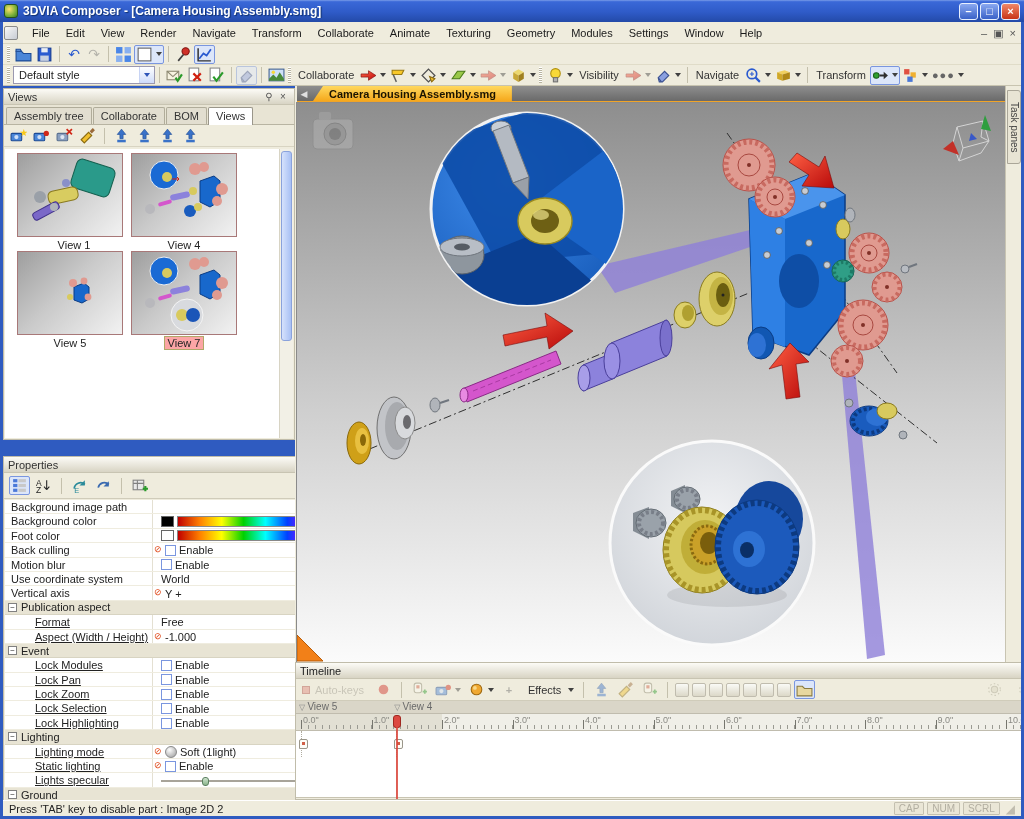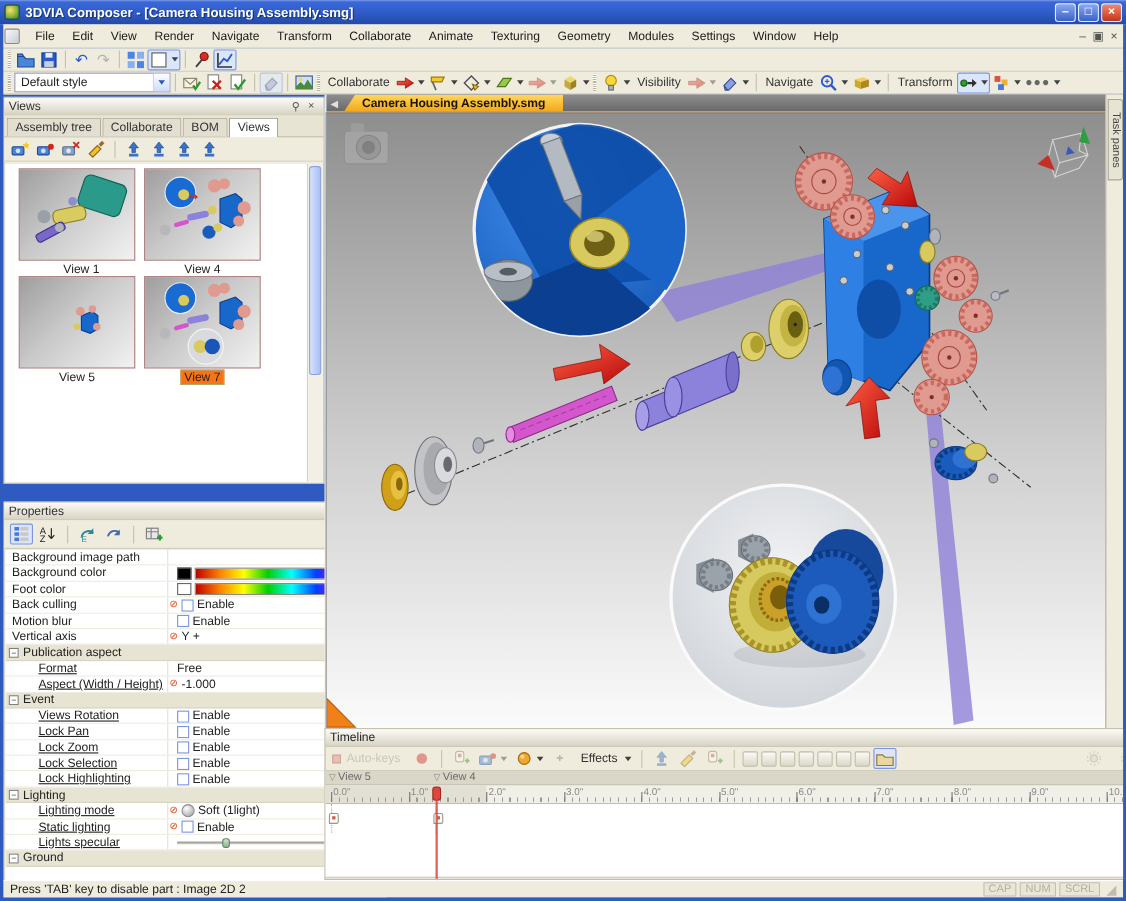--- a/index.html
+++ b/index.html
@@ -67,21 +67,21 @@
     background:#e2ded0; color:#333; white-space:nowrap; }
   .vtab.active { background:#fff; position:relative; top:1px; padding-bottom:3px; border-color:#9a968a; }
 
   #views-toolbar { height:22px; display:flex; align-items:center; padding:0 4px; gap:2px;
     background:#efecdd; border-bottom:1px solid #d8d4c2; }
   #thumbs-area { position:absolute; left:1px; right:1px; top:60px; bottom:1px; background:#fff; overflow:hidden; }
   .thumb { position:absolute; width:106px; height:84px; border:1px solid #a87878; background:
     linear-gradient(135deg,#9e9e9e 0%, #c9c9c9 45%, #f2f2f2 100%); }
   .thumb svg { width:100%; height:100%; display:block; }
   .thumb-label { position:absolute; width:106px; text-align:center; color:#222; }
-  .thumb-label.selected span { background:#f97316; border:1px solid #b0a868; padding:0 3px;margin-top:11px; }
+  .thumb-label.selected span { background:#fca5a5; border:1px solid #b0a868; padding:0 3px;margin-top:11px; }
   .vscroll { position:absolute; right:0; top:0; bottom:0; width:14px; background:#f2f0e6; border-left:1px solid #d8d4c4; }
   .vthumb { position:absolute; left:1px; right:1px; border:1px solid #8aa2dc; border-radius:3px;
     background:linear-gradient(90deg,#d6e2fc,#a8c0f4); }
   .sarrow { position:absolute; left:1px; right:1px; height:13px; text-align:center; font-size:8px; color:#3a5ab8;
     background:linear-gradient(#fdfeff,#cfdcfa); border:1px solid #9ab0e4; border-radius:2px; line-height:12px; }
 
   #props-toolbar { height:26px; display:flex; align-items:center; gap:3px; padding:0 5px;
     border-bottom:1px solid #d0ccba; background:#efecdd; }
   #props-grid { position:absolute; left:1px; right:16px; top:43px; bottom:1px; background:#fff; overflow:hidden; }
   .prow { height:14.4px; display:flex; border-bottom:1px solid #efecdf; font-size:11px; }
@@ -732,20 +732,29 @@
         </div>
       </div>
       <div class="prow">
         <div class="plabel">Motion blur</div>
         <div class="pval">
           <span class="cb"></span>
           <span>Enable</span>
         </div>
       </div>
       <div class="prow">
+        <div class="plabel">Use coordinate system</div>
+        <div class="pval">
+          <span>World</span>
+          <span class="dbtn">
+            <span class="dd"></span>
+          </span>
+        </div>
+      </div>
+      <div class="prow">
         <div class="plabel">Vertical axis</div>
         <div class="pval marked">
           <span class="pmark">⊘</span>
           <span>Y +</span>
           <span class="dbtn">
             <span class="dd"></span>
           </span>
         </div>
       </div>
       <div class="prow group">
@@ -766,21 +775,21 @@
         <div class="pval marked">
           <span class="pmark">⊘</span>
           <span>-1.000</span>
         </div>
       </div>
       <div class="prow group">
         <span class="gbox">−</span>
         <span class="glabel">Event</span>
       </div>
       <div class="prow">
-        <div class="plabel ind">Views Rotation</div>
+        <div class="plabel ind">Lock Modules</div>
         <div class="pval">
           <span class="cb"></span>
           <span>Enable</span>
         </div>
       </div>
       <div class="prow">
         <div class="plabel ind">Lock Pan</div>
         <div class="pval">
           <span class="cb"></span>
           <span>Enable</span>

